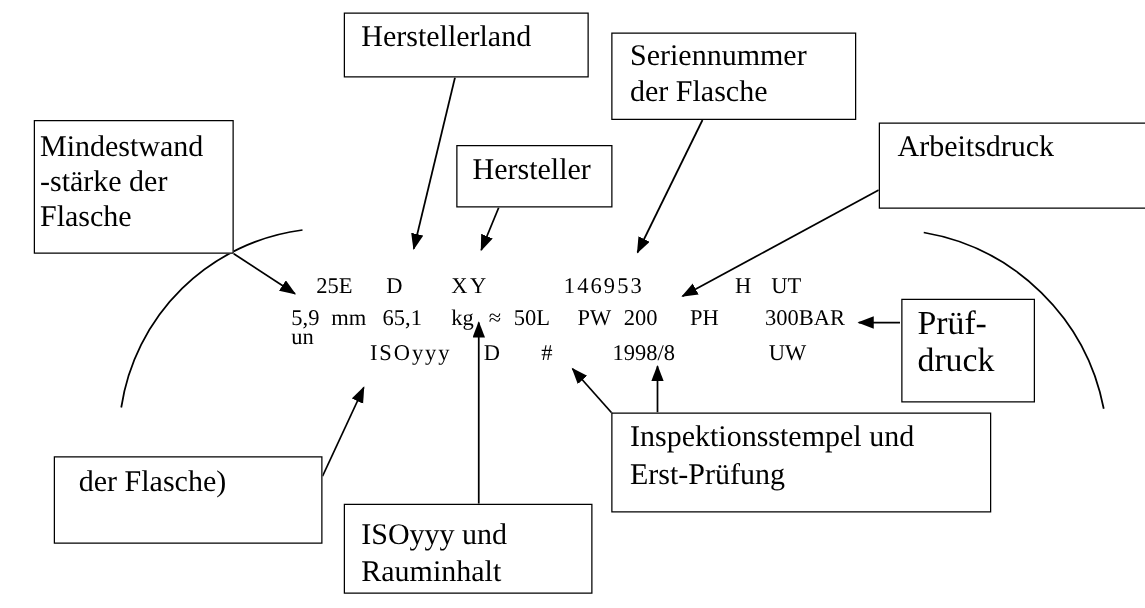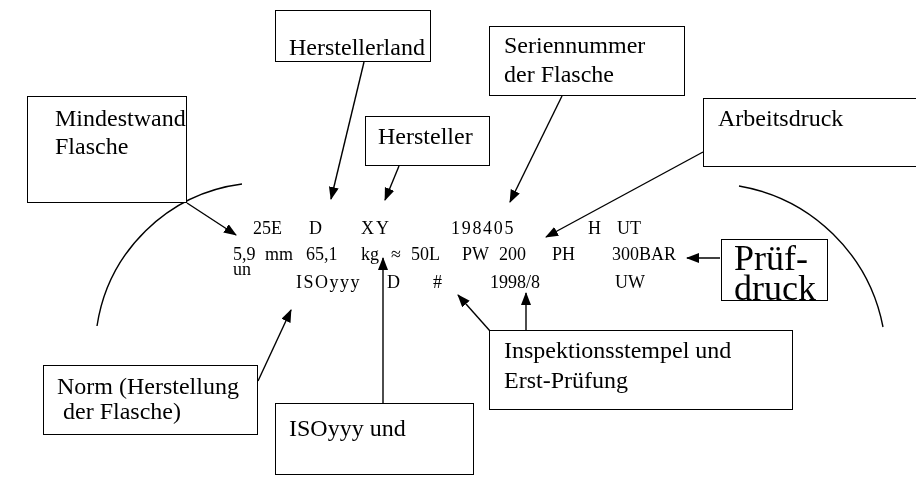--- a/index.html
+++ b/index.html
@@ -29,65 +29,66 @@
     <line x1="399" y1="166" x2="385" y2="200" stroke="#000" stroke-width="1.4" marker-end="url(#ah)"></line>
     <line x1="562" y1="96" x2="510" y2="202" stroke="#000" stroke-width="1.4" marker-end="url(#ah)"></line>
     <line x1="703" y1="152" x2="546" y2="237" stroke="#000" stroke-width="1.4" marker-end="url(#ah)"></line>
     <line x1="720" y1="258" x2="687" y2="258" stroke="#000" stroke-width="1.4" marker-end="url(#ah)"></line>
     <line x1="258" y1="381" x2="291" y2="310" stroke="#000" stroke-width="1.4" marker-end="url(#ah)"></line>
     <line x1="383" y1="403" x2="383" y2="258" stroke="#000" stroke-width="1.4" marker-end="url(#ah)"></line>
     <line x1="490" y1="331" x2="458" y2="295" stroke="#000" stroke-width="1.4" marker-end="url(#ah)"></line>
     <line x1="526" y1="330" x2="526" y2="293" stroke="#000" stroke-width="1.4" marker-end="url(#ah)"></line>
   </svg>
 
-  <div class="box" style="left:27px;top:96px;width:160px;height:107px;padding:7px 0 0 27px;line-height:28px">
+  <div class="box" style="left:27px;top:96px;width:160px;height:107px;padding:7px 0 0 4px;line-height:28px">
     <div>Mindestwand</div>
+    <div>-stärke der</div>
     <div>Flasche</div>
   </div>
 
-  <div class="box" style="left:275px;top:10px;width:156px;height:52px;padding:22px 0 0 13px">
+  <div class="box" style="left:275px;top:10px;width:196px;height:52px;padding:5px 0 0 13px">
     <div>Herstellerland</div>
   </div>
 
   <div class="box" style="left:365px;top:116px;width:125px;height:50px;padding:5px 0 16px 12px">
     <div>Hersteller</div>
   </div>
 
   <div class="box" style="left:489px;top:26px;width:196px;height:70px;padding:4px 0 0 14px">
     <div>Seriennummer</div>
     <div>der Flasche</div>
   </div>
 
   <div class="box" style="left:703px;top:98px;width:229px;height:69px;padding:5px 0 1px 14px">
     <div>Arbeitsdruck</div>
   </div>
 
-  <div class="box" style="left:721px;top:239px;width:107px;height:62px;padding:3px 0 0 12px;font-size:36px;line-height:30px">
+  <div class="box" style="left:721px;top:239px;width:107px;height:83px;padding:3px 0 0 12px;font-size:27px;line-height:30px">
     <div>Prüf-</div>
     <div>druck</div>
   </div>
 
   <div class="box" style="left:43px;top:365px;width:215px;height:70px;padding:8px 0 0 13px;line-height:25px">
-    <div>Norm (Herstellung</div>
     <div> der Flasche)</div>
   </div>
 
   <div class="box" style="left:275px;top:403px;width:199px;height:72px;padding:9px 0 0 13px;line-height:30px">
     <div>ISOyyy und</div>
+    <div>Rauminhalt</div>
   </div>
 
   <div class="box" style="left:489px;top:330px;width:304px;height:80px;padding:4px 0 0 14px;line-height:30px">
     <div>Inspektionsstempel und</div>
     <div>Erst-Prüfung</div>
   </div>
 
   <span class="mk" style="left:253px;top:218px">25E</span>
   <span class="mk" style="left:309px;top:218px">D</span>
   <span class="mk" style="left:361px;top:218px;letter-spacing:2px">XY</span>
-  <span class="mk" style="left:451px;top:218px;letter-spacing:1.7px">198405</span>
+  <span class="mk" style="left:451px;top:218px;letter-spacing:1.7px">146953</span>
   <span class="mk" style="left:588px;top:218px">H</span>
   <span class="mk" style="left:617px;top:218px">UT</span>
 
   <span class="mk" style="left:233px;top:244px">5,9</span>
   <span class="mk" style="left:265px;top:244px">mm</span>
   <span class="mk" style="left:306px;top:244px">65,1</span>
   <span class="mk" style="left:361px;top:244px">kg</span>
   <span class="mk" style="left:391px;top:244px">≈</span>
   <span class="mk" style="left:411px;top:244px">50L</span>
   <span class="mk" style="left:462px;top:244px">PW</span>

